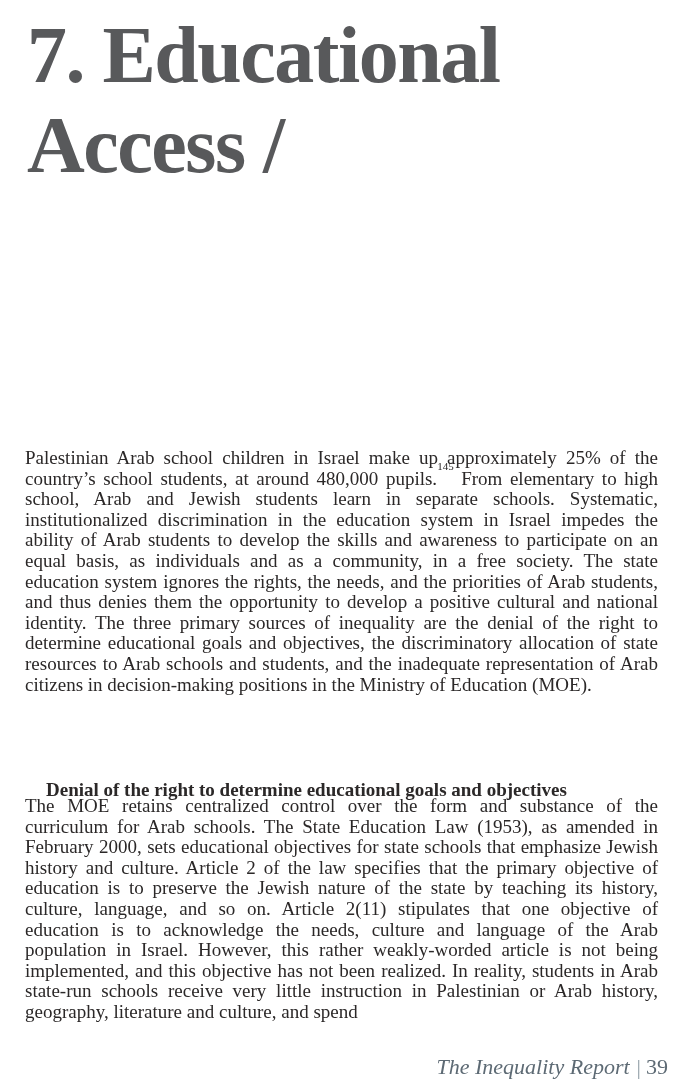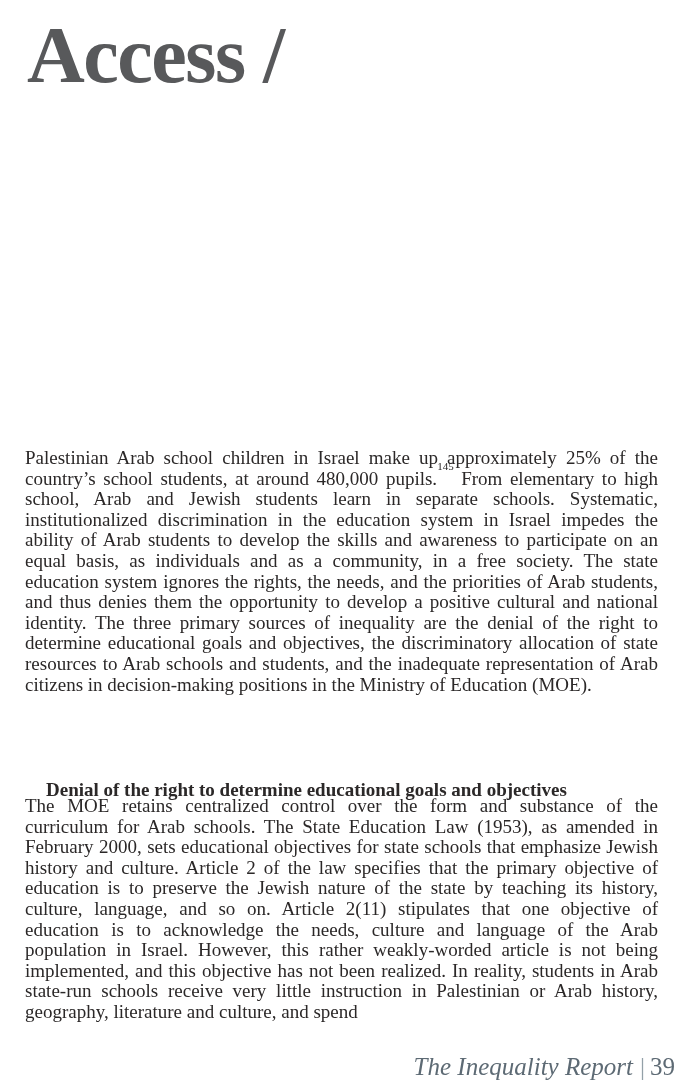--- a/index.html
+++ b/index.html
@@ -62,22 +62,22 @@
     line-height: 0;
     position: relative;
     top: -7px;
     letter-spacing: 0;
   }
   .law-italic {
   }
   .page-footer {
     position: absolute;
     top: 1055px;
-    right: 7px;
-    font-size: 25px;
+    right: 14px;
+    font-size: 22px;
     line-height: 24px;
     color: var(--footer-text, #5d6a74);
     white-space: nowrap;
     margin-left: 46px;
   }
   .footer-title {
     font-style: italic;
   }
   .footer-sep {
     font-style: normal;
@@ -88,20 +88,21 @@
   .footer-page {
     font-style: normal;
   }
 </style>
 </head>
 <body>
 
 <div class="page">
 
   <h1 class="chapter-title">
+    <span class="title-line">7. Educational</span>
     <span class="title-line">Access /</span>
   </h1>
 
   <p class="body-text para-intro"><span>Palestinian Arab school children in Israel make up approximately 25% of the country’s school students, at around 480,000 pupils.</span><sup class="footnote-ref">145</sup><span> From elementary to high school, Arab and Jewish students learn in separate schools. Systematic, institutionalized discrimination in the education system in Israel impedes the ability of Arab students to develop the skills and awareness to participate on an equal basis, as individuals and as a community, in a free society. The state education system ignores the rights, the needs, and the priorities of Arab students, and thus denies them the opportunity to develop a positive cultural and national identity. The three primary sources of inequality are the denial of the right to determine educational goals and objectives, the discriminatory allocation of state resources to Arab schools and students, and the inadequate representation of Arab citizens in decision-making positions in the Ministry of Education (MOE).</span></p>
 
   <h2 class="section-heading">Denial of the right to determine educational goals and objectives</h2>
 
   <p class="body-text para-section"><span>The MOE retains centralized control over the form and substance of the curriculum for Arab schools. </span><span class="law-italic">The State Education Law (1953),</span><span> as amended in February 2000, sets educational objectives for state schools that emphasize Jewish history and culture. Article 2 of the law specifies that the primary objective of education is to preserve the Jewish nature of the state by teaching its history, culture, language, and so on. Article 2(11) stipulates that one objective of education is to acknowledge the needs, culture and language of the Arab population in Israel. However, this rather weakly-worded article is not being implemented, and this objective has not been realized. In reality, students in Arab state-run schools receive very little instruction in Palestinian or Arab history, geography, literature and culture, and spend</span></p>
 
   <div class="page-footer">

